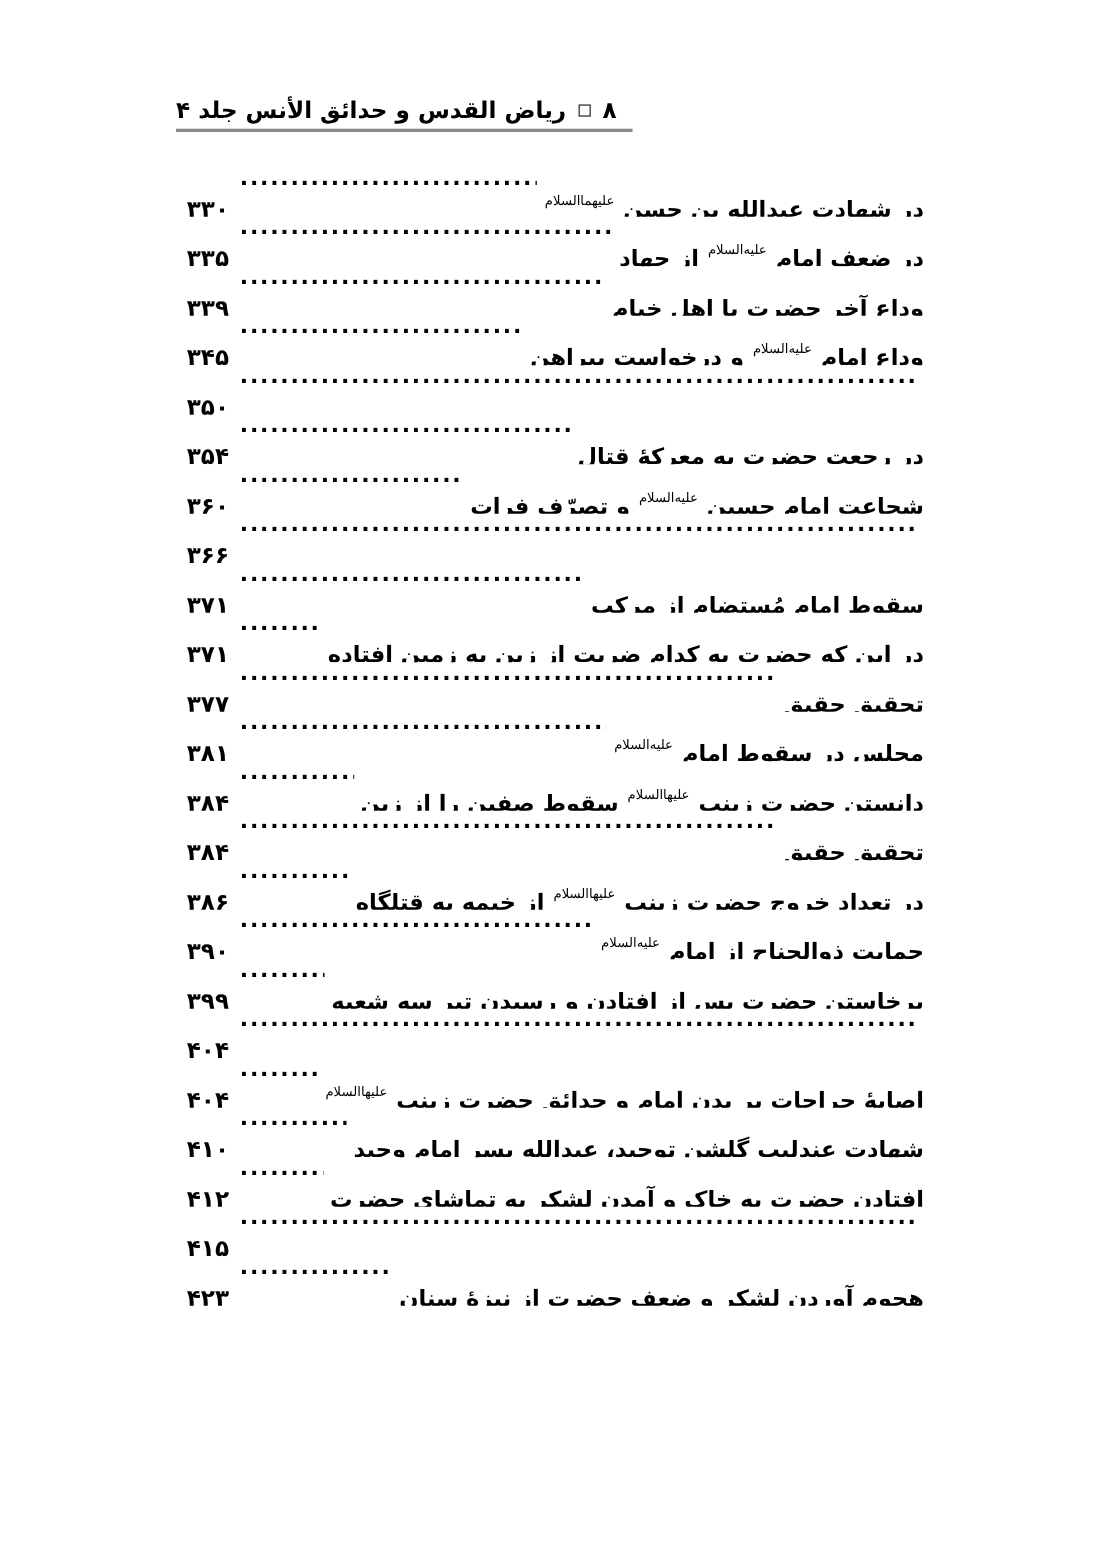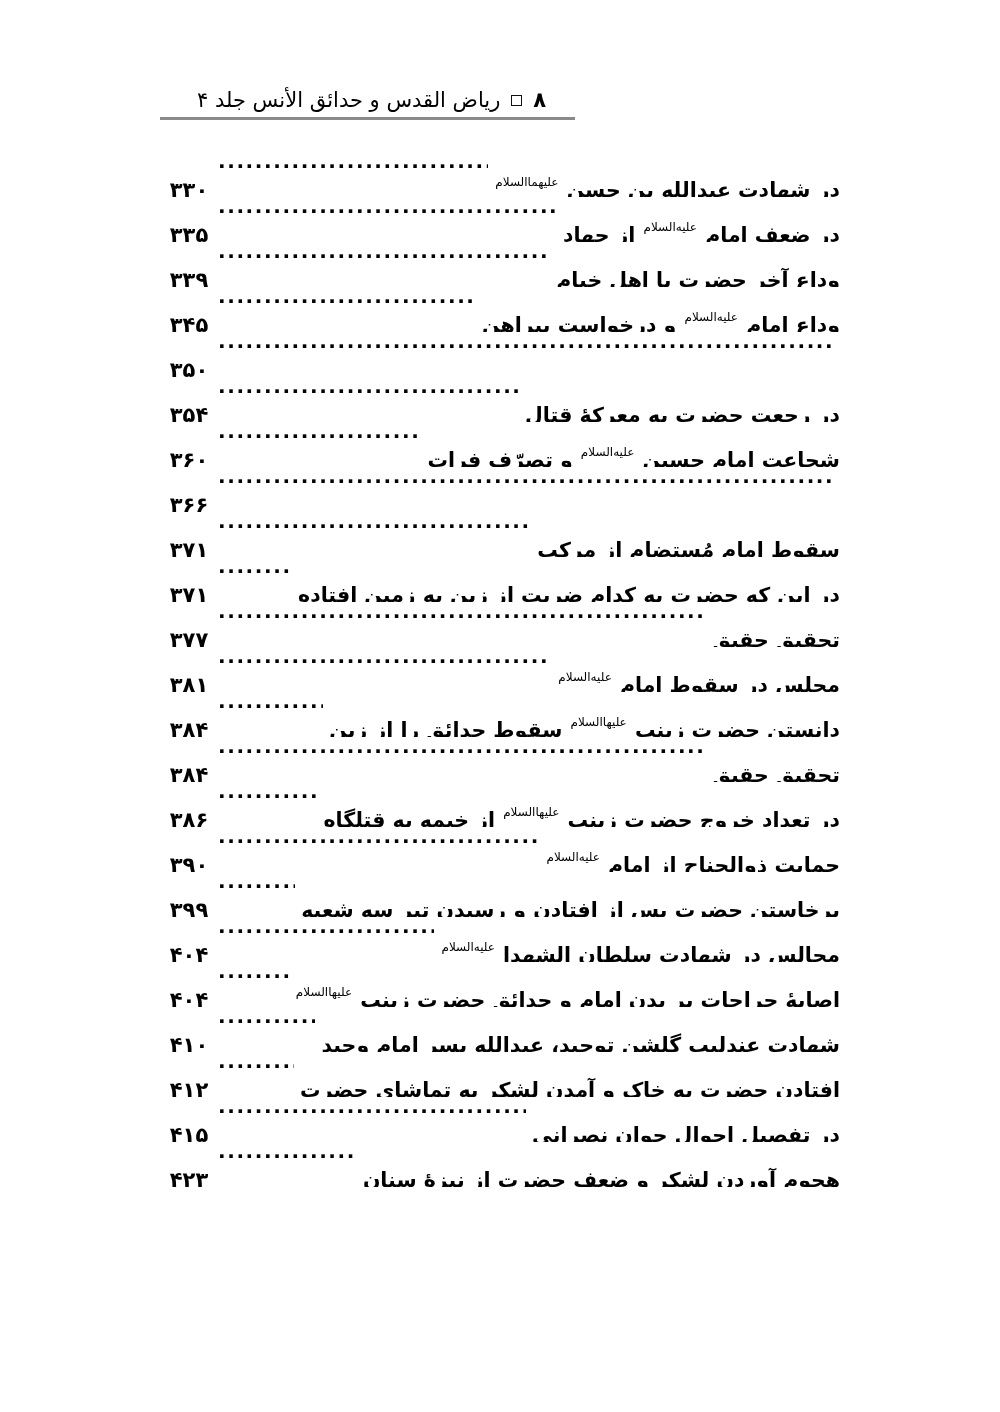--- a/index.html
+++ b/index.html
@@ -59,22 +59,21 @@
     width: 9px;
     height: 9px;
     border: 1.6px solid #111;
     background: transparent;
     margin: 0 4px;
     position: relative;
     top: -1px;
   }
   .header-title {
     font-size: 21px;
-    font-weight: 400;
-    margin-left: 37px;
+    font-weight: 700;
   }
   .header-rule {
     margin-top: 5px;
     margin-right: auto;
     width: 415px;
     height: 2.5px;
     background: #8a8a8a;
   }
 
   
@@ -209,21 +208,21 @@
         <span class="entry-title"><span>تحقیق حقیق</span></span>
         <span class="leader"></span>
         <span class="page-num">۳۷۷</span>
       </div>
       <div class="toc-row">
         <span class="entry-title"><span>مجلس در سقوط امام</span> <span class="hon">علیه‌السلام</span></span>
         <span class="leader"></span>
         <span class="page-num">۳۸۱</span>
       </div>
       <div class="toc-row">
-        <span class="entry-title"><span>دانستن حضرت زینب</span> <span class="hon">علیهاالسلام</span> <span>سقوط حدائق را از زین</span></span>
+        <span class="entry-title"><span>دانستن حضرت زینب</span> <span class="hon">علیهاالسلام</span> <span>سقوط صفین را از زین</span></span>
         <span class="leader"></span>
         <span class="page-num">۳۸۴</span>
       </div>
       <div class="toc-row">
         <span class="entry-title"><span>تحقیق حقیق</span></span>
         <span class="leader"></span>
         <span class="page-num">۳۸۴</span>
       </div>
       <div class="toc-row">
         <span class="entry-title"><span>در تعداد خروج حضرت زینب</span> <span class="hon">علیهاالسلام</span> <span>از خیمه به قتلگاه</span></span>
@@ -234,41 +233,39 @@
         <span class="entry-title"><span>حمایت ذوالجناح از امام</span> <span class="hon">علیه‌السلام</span></span>
         <span class="leader"></span>
         <span class="page-num">۳۹۰</span>
       </div>
       <div class="toc-row">
         <span class="entry-title"><span>برخاستن حضرت پس از افتادن و رسیدن تیر سه شعبه</span></span>
         <span class="leader"></span>
         <span class="page-num">۳۹۹</span>
       </div>
       <div class="toc-row">
-        <span class="entry-title"><span>مجالس در شهادت سلطان الشهدا</span> <span class="hon">علیه‌السلام</span></span>
         <span class="leader"></span>
         <span class="page-num">۴۰۴</span>
       </div>
       <div class="toc-row">
         <span class="entry-title"><span>اصابهٔ جراحات بر بدن امام و حدائق حضرت زینب</span> <span class="hon">علیهاالسلام</span></span>
         <span class="leader"></span>
         <span class="page-num">۴۰۴</span>
       </div>
       <div class="toc-row">
         <span class="entry-title"><span>شهادت عندلیب گلشن توحید، عبدالله پسر امام وحید</span></span>
         <span class="leader"></span>
         <span class="page-num">۴۱۰</span>
       </div>
       <div class="toc-row">
         <span class="entry-title"><span>افتادن حضرت به خاک و آمدن لشکر به تماشای حضرت</span></span>
         <span class="leader"></span>
         <span class="page-num">۴۱۲</span>
       </div>
       <div class="toc-row">
-        <span class="entry-title"><span>در تفصیل احوال جوان نصرانی</span></span>
         <span class="leader"></span>
         <span class="page-num">۴۱۵</span>
       </div>
       <div class="toc-row">
         <span class="entry-title"><span>هجوم آوردن لشکر و ضعف حضرت از نیزهٔ سنان</span></span>
         <span class="leader"></span>
         <span class="page-num">۴۲۳</span>
       </div>
     </div>
 

